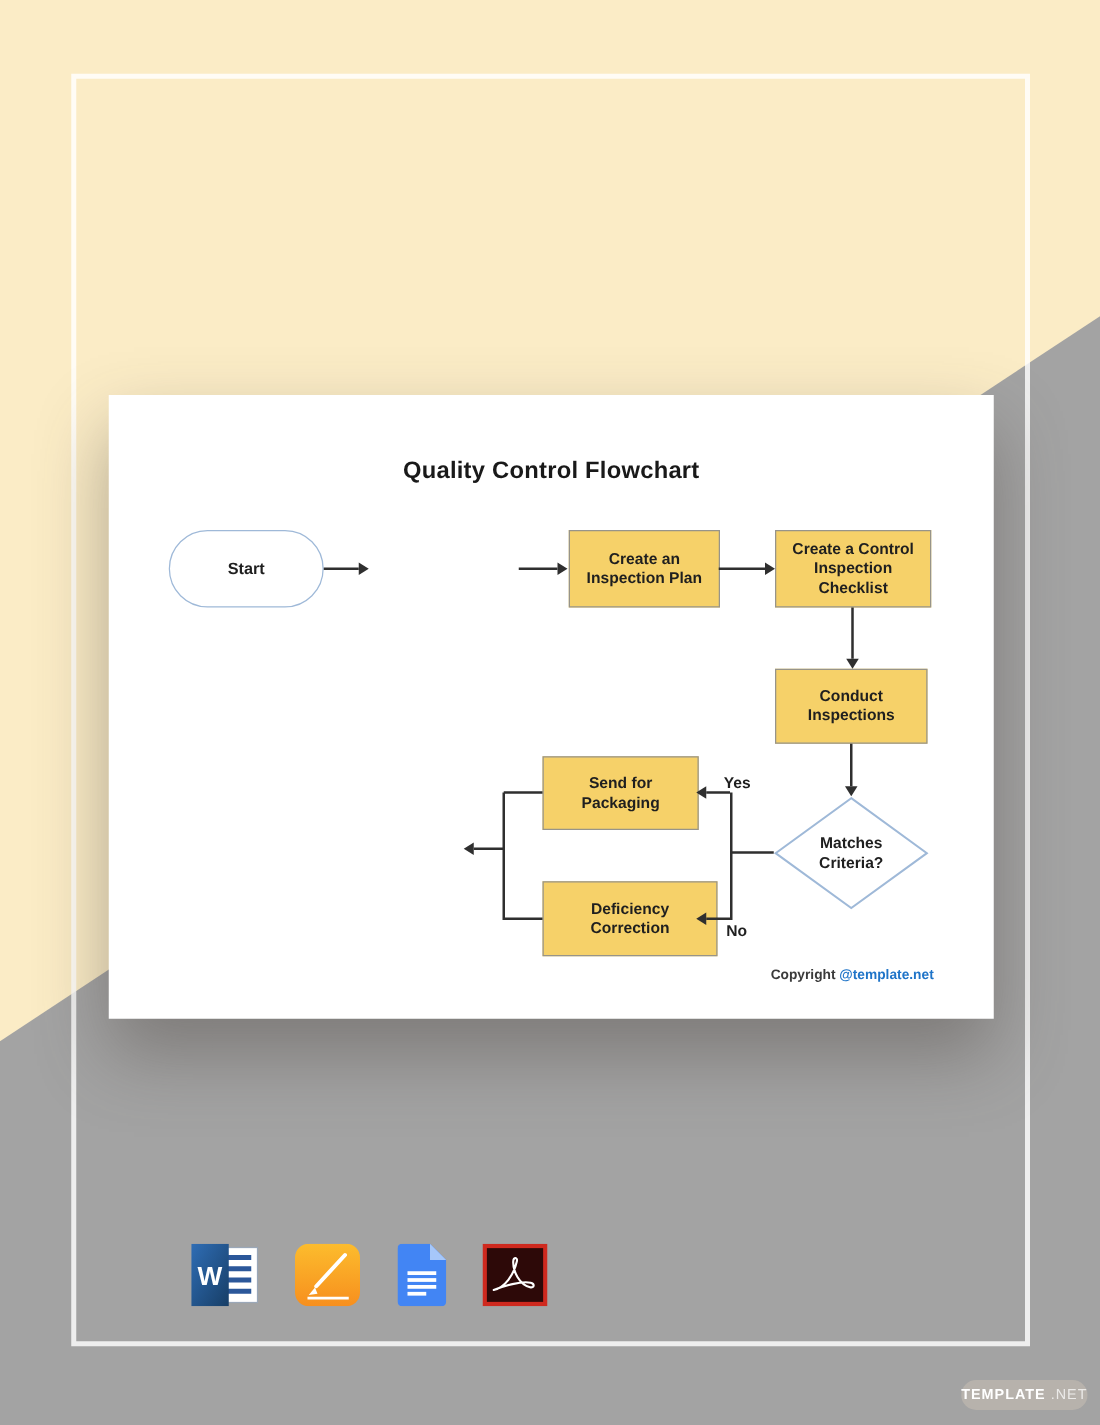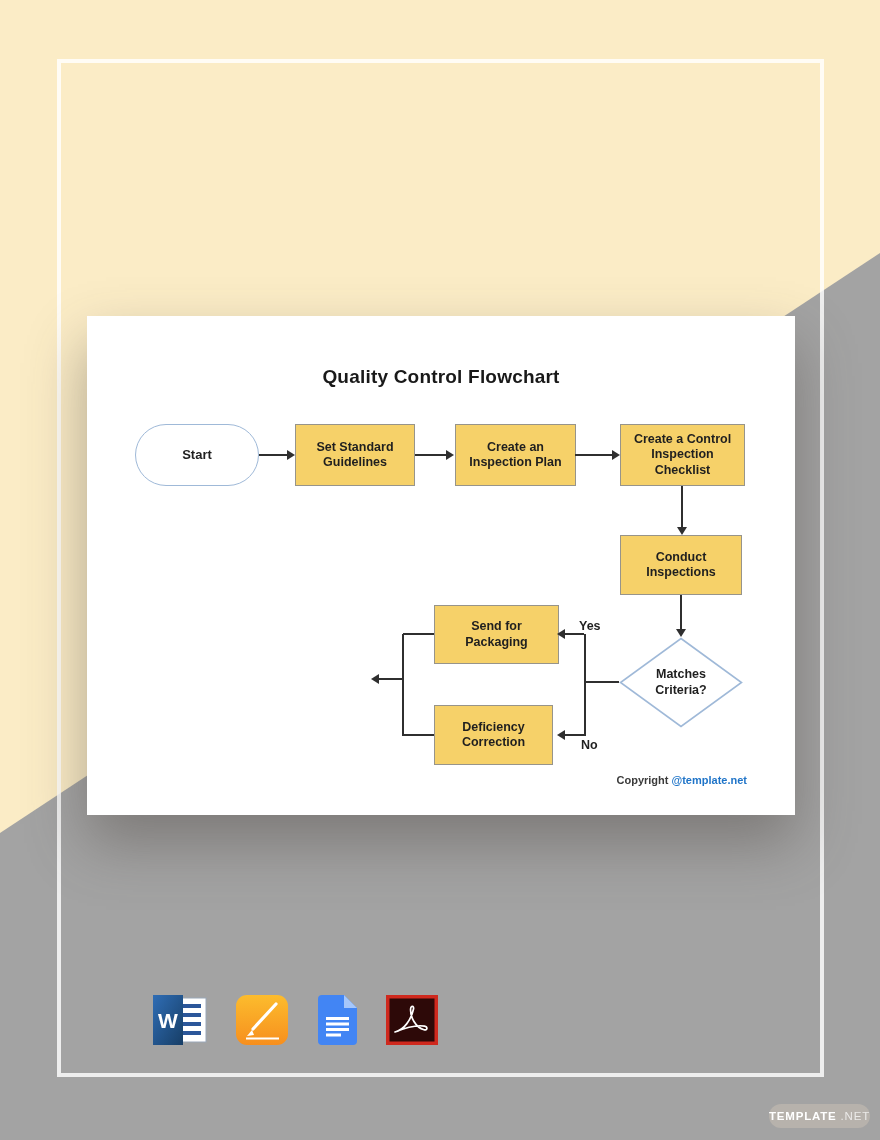--- a/index.html
+++ b/index.html
@@ -35,21 +35,21 @@
     text-align:center;font-size:12.5px;font-weight:700;color:#1f1f1f;line-height:1.22;
     box-sizing:border-box;padding:3px 8px;}
   .process{background:#f6d169;border:1px solid #97948a;}
   .terminator{background:#fff;border:1.6px solid #9fb9d8;border-radius:32px;font-size:13px;}
   .n-start{left:48px;top:108px;width:124px;height:62px;}
   .n-p1{left:208px;top:108px;width:120px;height:62px;}
   .n-p2{left:368px;top:108px;width:121px;height:62px;}
   .n-p3{left:533px;top:108px;width:125px;height:62px;}
   .n-p4{left:533px;top:219px;width:122px;height:60px;}
   .n-send{left:347px;top:289px;width:125px;height:59px;}
-  .n-def{left:347px;top:389px;width:119px;height:60px;}
+  .n-def{left:347px;top:389px;width:140px;height:60px;}
   .n-stop{left:160px;top:333px;width:125px;height:60px;}
   .diamond{position:absolute;left:532px;top:321px;width:124px;height:91px;}
   .diamond svg{display:block;}
   .diamond .dtext{position:absolute;left:0;top:0;width:100%;height:100%;
     display:flex;align-items:center;justify-content:center;text-align:center;
     font-size:12.5px;font-weight:700;color:#1f1f1f;line-height:1.25;padding:0 24px;box-sizing:border-box;}
   
   .hline,.vline{position:absolute;background:#2f2f2f;}
   .hline{height:2px;}
   .vline{width:2px;}
@@ -76,23 +76,20 @@
 
 <div class="stage">
   <div class="bg-cream"></div>
   <div class="frame"></div>
 
   <div class="card">
     <h1 class="title">Quality Control Flowchart</h1>
 
     <div class="node terminator n-start">
       <span>Start</span>
-    </div>
-    <div class="node process n-p1">
-      <span>Set Standard Guidelines</span>
     </div>
     <div class="node process n-p2">
       <span>Create an Inspection Plan</span>
     </div>
     <div class="node process n-p3">
       <span>Create a Control Inspection Checklist</span>
     </div>
     <div class="node process n-p4">
       <span>Conduct Inspections</span>
     </div>

